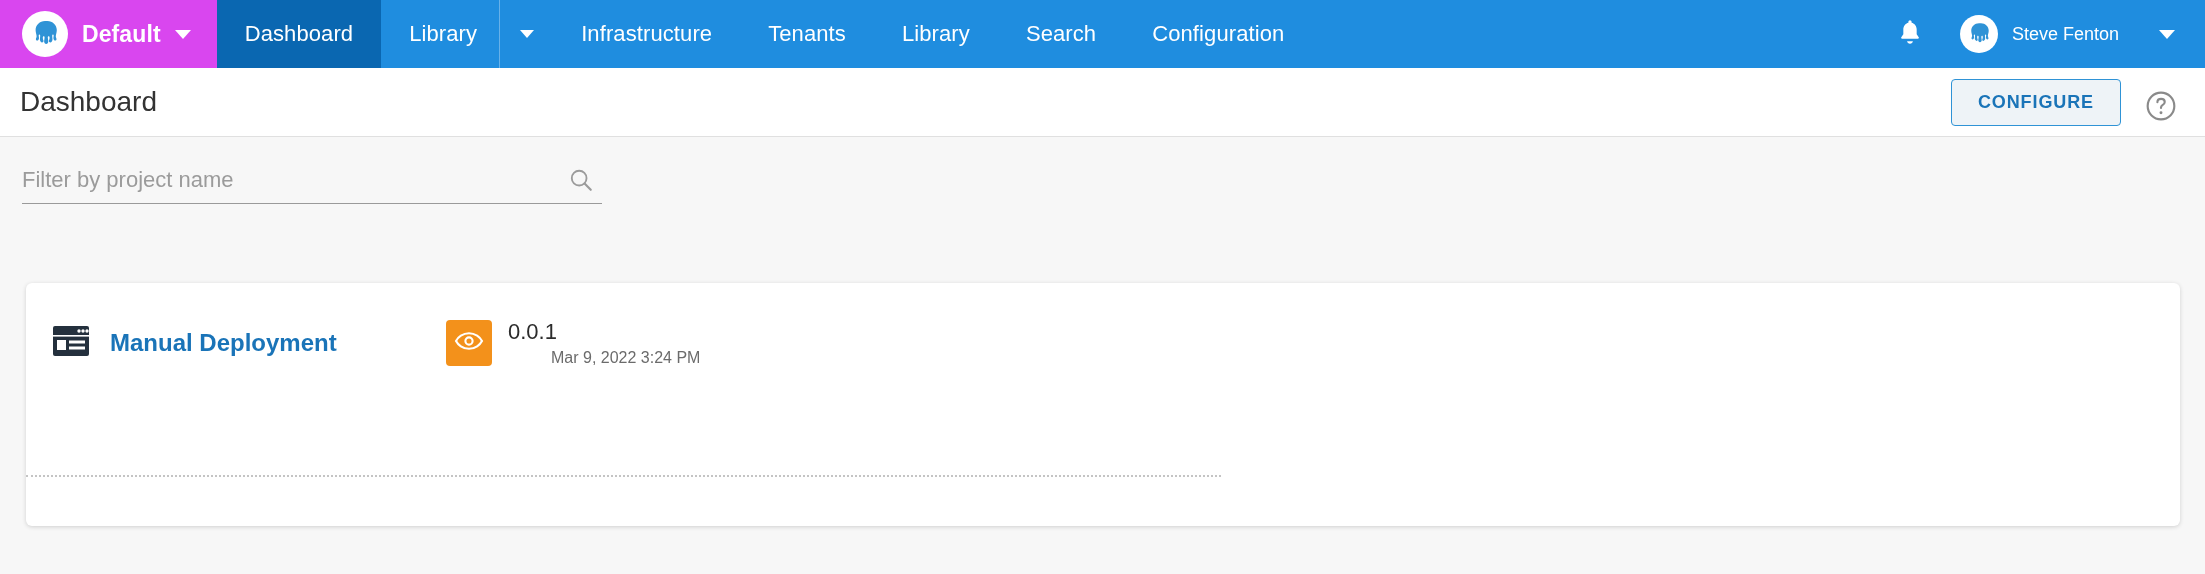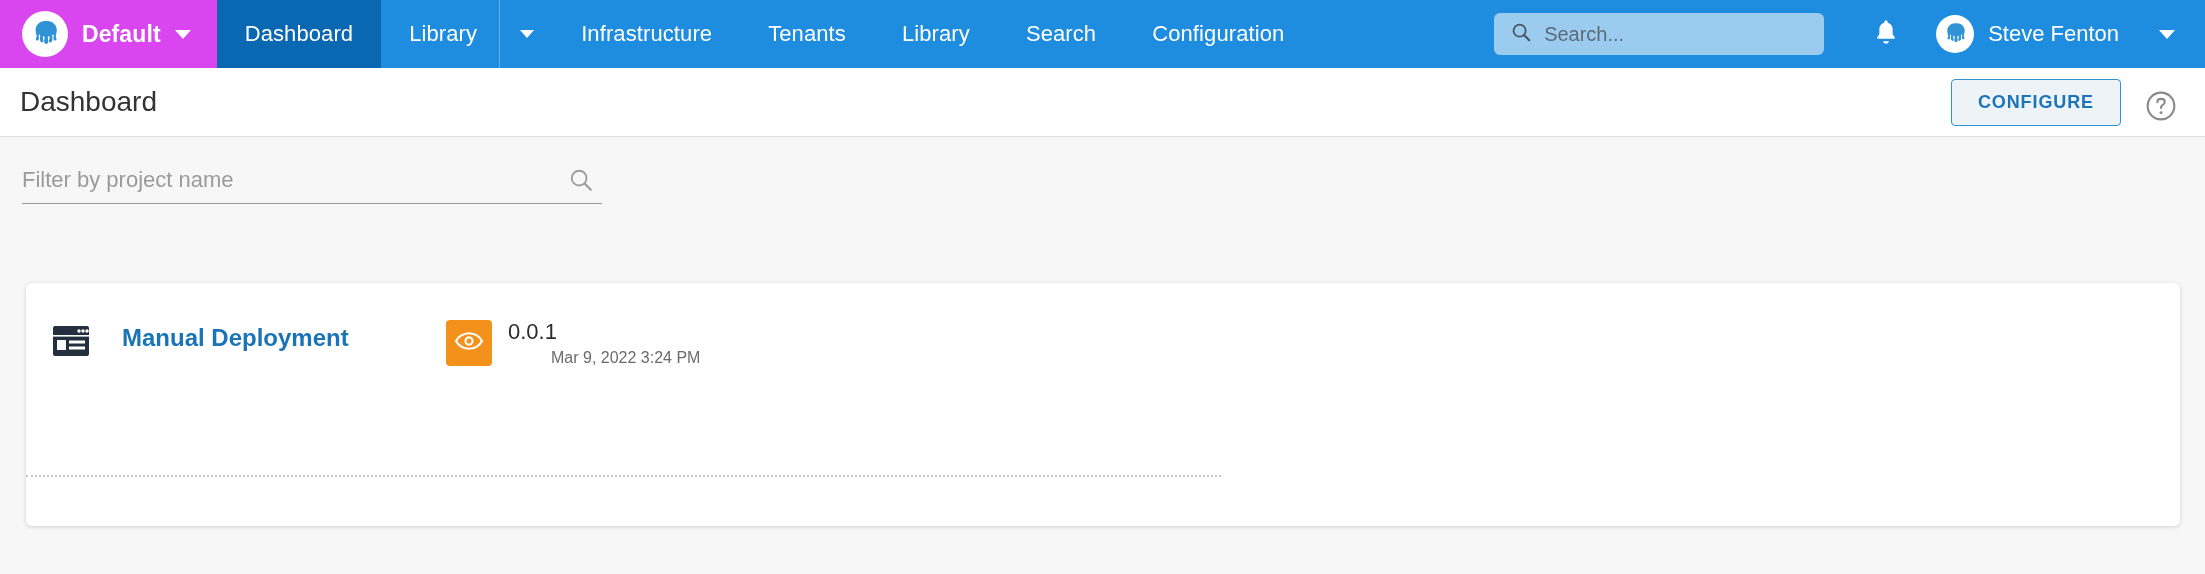--- a/index.html
+++ b/index.html
@@ -102,21 +102,21 @@
     width: 56px; height: 56px;
     display: flex; align-items: center; justify-content: center;
     cursor: pointer;
   }
   .user-menu {
     display: flex; align-items: center; gap: 14px;
     padding: 0 4px 0 22px;
     cursor: pointer;
   }
   .user-name {
-    color: #ffffff; font-size: 22px; white-space: nowrap;
+    color: #ffffff; font-size: 18px; white-space: nowrap;
   }
   .user-menu .caret { margin-left: 26px; }
 
   
   .page-header {
     height: 69px;
     background: #ffffff;
     border-bottom: 1px solid #e0e0e0;
     display: flex;
     align-items: center;
@@ -199,21 +199,22 @@
     color: #333333;
     width: 386px;
   }
   .project-row {
     display: flex;
     align-items: center;
     padding: 36px 0 0 26px;
   }
   .project-cell {
     display: flex;
-    gap: 32px;
+    align-items: center;
+    gap: 20px;
     width: 394px;
   }
   .project-link {
     color: #1a74b8;
     font-size: 24px;
     font-weight: bold;
     cursor: pointer;
     white-space: nowrap;
   }
   .deployment-cell {
@@ -285,29 +286,20 @@
     <div class="nav-item">
       <span>Search</span>
     </div>
     <div class="nav-item">
       <span>Configuration</span>
     </div>
   </div>
 
   <div class="nav-right">
 
-    <div class="search-box">
-      <span>
-        <svg width="22" height="22" viewBox="0 0 24 24" aria-hidden="true">
-          <circle cx="10.5" cy="10.5" r="6.6" fill="none" stroke="#4a5a66" stroke-width="2"></circle>
-          <line x1="15.4" y1="15.4" x2="21" y2="21" stroke="#4a5a66" stroke-width="2.4" stroke-linecap="round"></line>
-        </svg>
-      </span>
-      <span class="placeholder">Search...</span>
-    </div>
 
     <div class="bell-btn">
       <span>
         <svg width="26" height="28" viewBox="0 0 24 26" aria-hidden="true">
           <path fill="#ffffff" d="M12 2.2c-.8 0-1.5.7-1.5 1.5v.7C7.7 5.1 5.8 7.6 5.8 10.6v4.6l-1.9 2.7c-.4.6 0 1.4.8 1.4h14.6c.8 0 1.2-.8.8-1.4l-1.9-2.7v-4.6c0-3-1.9-5.5-4.7-6.2v-.7c0-.8-.7-1.5-1.5-1.5z"></path>
           <path fill="#ffffff" d="M12 24c1.4 0 2.5-1 2.7-2.3H9.3C9.5 23 10.6 24 12 24z"></path>
         </svg>
       </span>
     </div>
 

